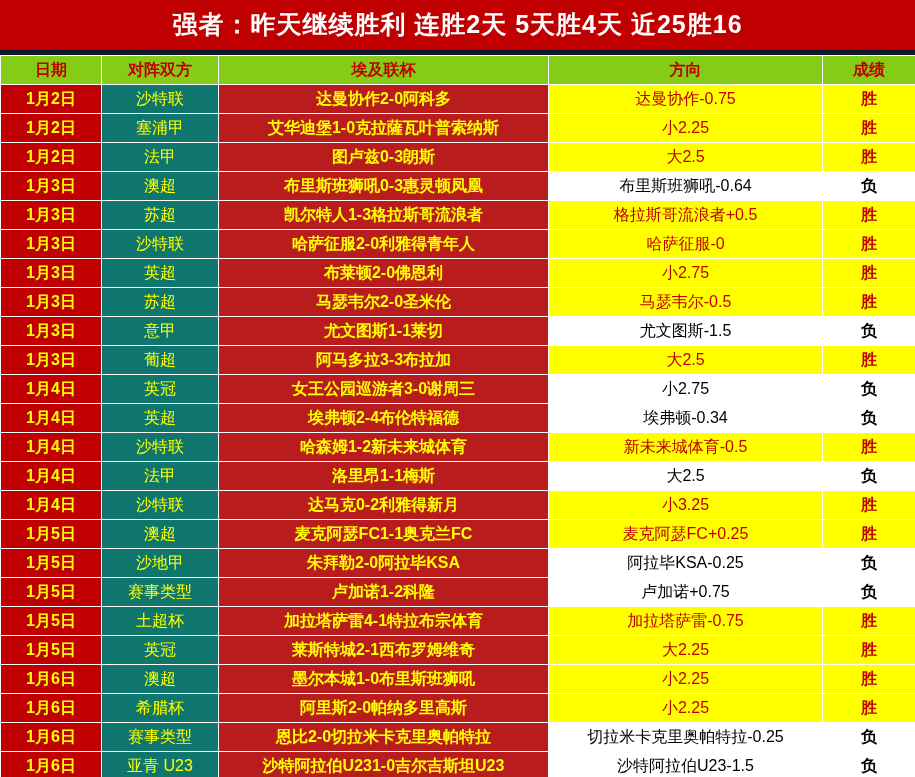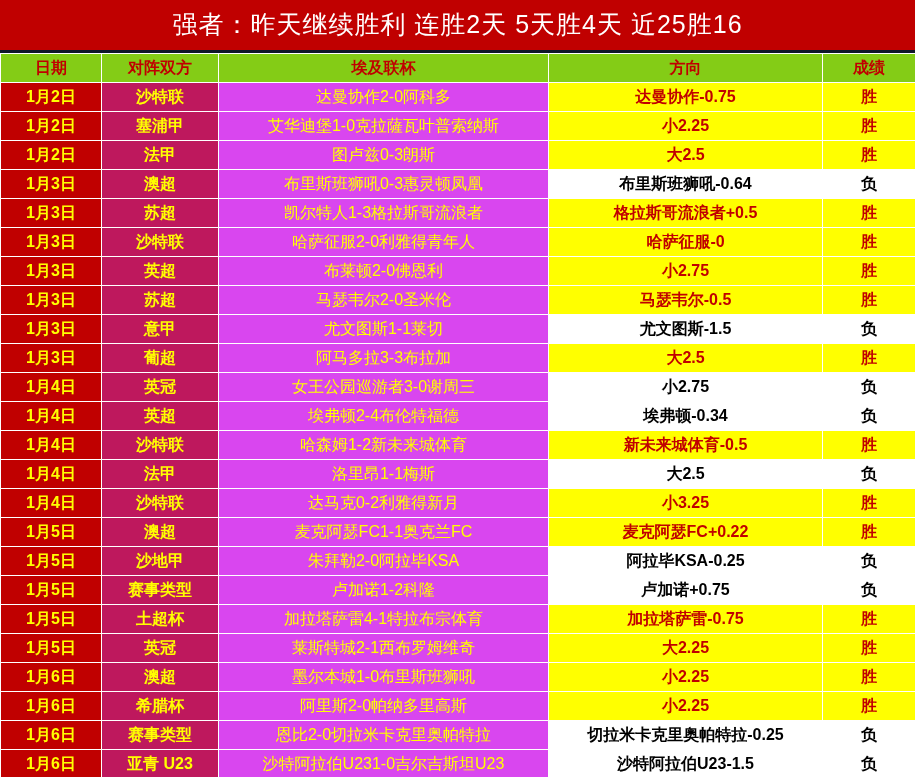--- a/index.html
+++ b/index.html
@@ -13,25 +13,25 @@
   }
   .sheet {
     width: 915px;
     box-sizing: border-box;
     background: #ffffff;
   }
   .title-bar {
     background: #c00000;
     color: #ffffff;
     font-size: 25px;
-    font-weight: normal;
+    font-weight: bold;
     text-align: center;
     padding: 8px 0 9px 0;
     letter-spacing: 1px;
-    border-bottom: 3px solid #0f172a;
+    border-bottom: 5px solid #0f172a;
   }
   table.grid {
     width: 915px;
     border-collapse: collapse;
     table-layout: fixed;
   }
   table.grid td, table.grid th {
     border: 1px solid #ffffff;
     padding: 0;
     height: 28px;
@@ -54,33 +54,33 @@
   col.c-dir    { width: 274px; }
   col.c-res    { width: 93px; }
 
   td.date {
     background: #c00000;
     color: #ffff00;
     font-weight: bold;
     margin-left: 46px;
   }
   td.league {
-    background: #be185d;
-    color: #ffff00;
-    font-weight: bold;
-  }
-  td.match {
-    background: #d946ef;
+    background: #0f766e;
     color: #ffff00;
     font-weight: normal;
   }
+  td.match {
+    background: #b91c1c;
+    color: #ffff00;
+    font-weight: bold;
+  }
   td.dir {
     background: #ffffff;
     color: #000000;
-    font-weight: bold;
+    font-weight: normal;
   }
   td.dir.win {
     background: #ffff00;
     color: #c00000;
   }
   td.res {
     background: #ffffff;
     color: #000000;
     font-weight: bold;
   }
@@ -216,21 +216,21 @@
           <td class="date">1月4日</td>
           <td class="league">沙特联</td>
           <td class="match">达马克0-2利雅得新月</td>
           <td class="dir win">小3.25</td>
           <td class="res win">胜</td>
         </tr>
         <tr>
           <td class="date">1月5日</td>
           <td class="league">澳超</td>
           <td class="match">麦克阿瑟FC1-1奥克兰FC</td>
-          <td class="dir win">麦克阿瑟FC+0.22</td>
+          <td class="dir win">麦克阿瑟FC+0.25</td>
           <td class="res win">胜</td>
         </tr>
         <tr>
           <td class="date">1月5日</td>
           <td class="league">沙地甲</td>
           <td class="match">朱拜勒2-0阿拉毕KSA</td>
           <td class="dir">阿拉毕KSA-0.25</td>
           <td class="res">负</td>
         </tr>
         <tr>

